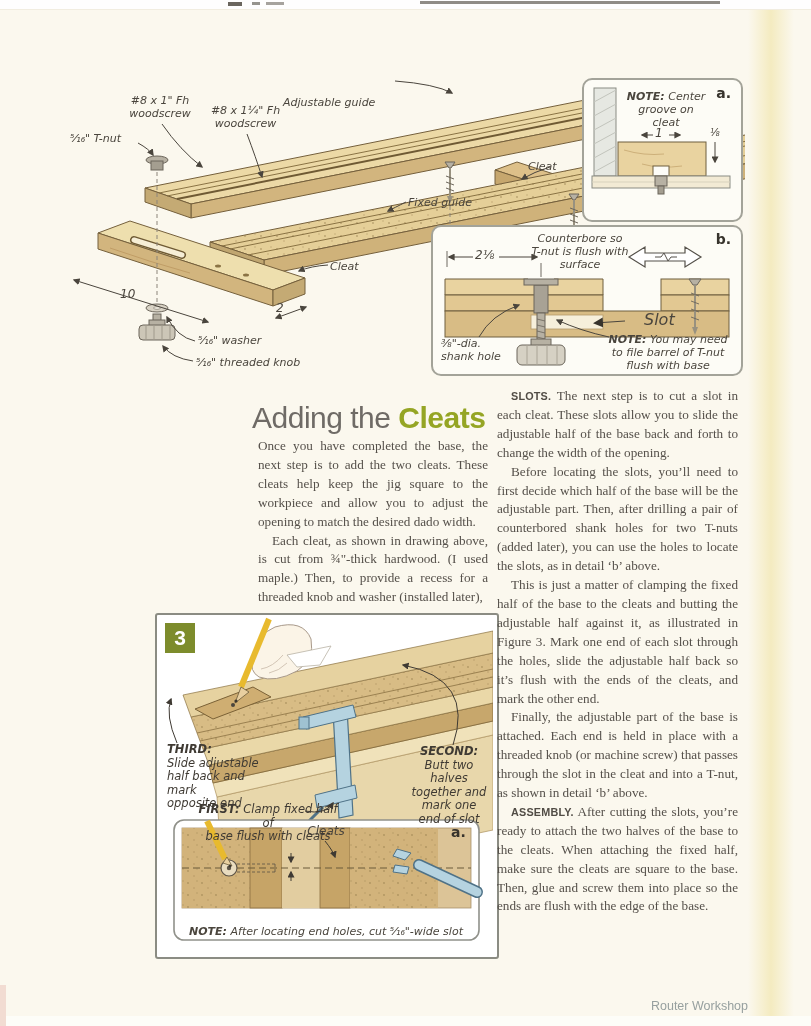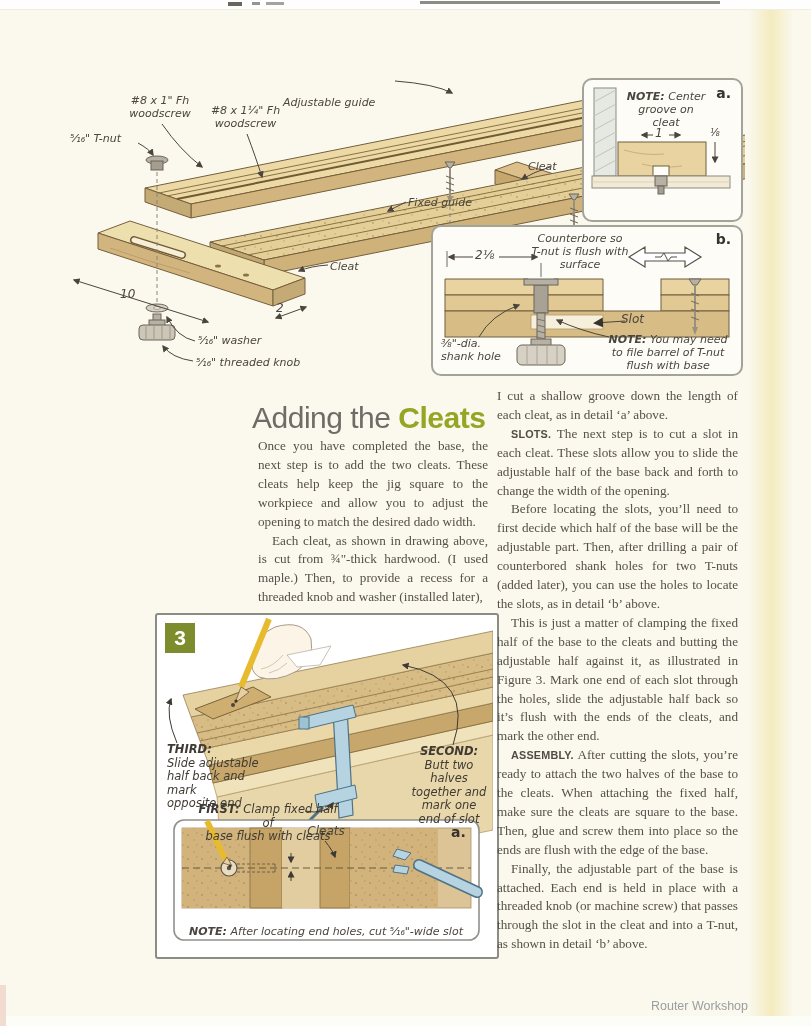--- a/index.html
+++ b/index.html
@@ -249,42 +249,41 @@
         <path d="M192,94 L162,96" marker-end="url(#arB)"></path>
         <path d="M46,110 Q58,88 86,78" marker-end="url(#ar3)"></path>
         <path d="M176,110 Q148,104 124,93" marker-end="url(#ar3)"></path>
       </g>
     </svg>
     <div class="tag" style="right:10px;top:5px;">b.</div>
     <div class="lbl c" style="left:92px;top:5px;width:110px;">Counterbore so
 T-nut is flush with
 surface</div>
     <div class="dim" style="left:42px;top:22px;">2⅛</div>
-    <div class="lbl" style="left:188px;top:86px;font-size:12px;">Slot</div>
+    <div class="lbl" style="left:211px;top:86px;font-size:16px;">Slot</div>
     <div class="lbl" style="left:8px;top:110px;">⅜"-dia.
 shank hole</div>
     <div class="lbl c" style="left:166px;top:106px;width:138px;"><span class="nlead">NOTE:</span> <span>You may need
 to file barrel of T-nut
 flush with base</span></div>
   </div>
 
   <h1 class="heading"><span>Adding the </span><span class="accent">Cleats</span></h1>
 
   <div class="col" style="left:258px;top:437px;width:230px;">
     <p>Once you have completed the base, the next step is to add the two cleats. These cleats help keep the jig square to the workpiece and allow you to adjust the opening to match the desired dado width.</p>
     <p class="ind">Each cleat, as shown in drawing above, is cut from ¾"-thick hardwood. (I used maple.) Then, to provide a recess for a threaded knob and washer (installed later),</p>
   </div>
 
   <div class="col" style="left:497px;top:387px;width:241px;">
-    <p>I cut a shallow groove down the length of each cleat, as in detail ‘a’ above.</p>
     <p class="ind"><span class="lead">SLOTS.</span> <span>The next step is to cut a slot in each cleat. These slots allow you to slide the adjustable half of the base back and forth to change the width of the opening.</span></p>
     <p class="ind">Before locating the slots, you’ll need to first decide which half of the base will be the adjustable part. Then, after drilling a pair of counterbored shank holes for two T-nuts (added later), you can use the holes to locate the slots, as in detail ‘b’ above.</p>
     <p class="ind">This is just a matter of clamping the fixed half of the base to the cleats and butting the adjustable half against it, as illustrated in Figure 3. Mark one end of each slot through the holes, slide the adjustable half back so it’s flush with the ends of the cleats, and mark the other end.</p>
+    <p class="ind">Finally, the adjustable part of the base is attached. Each end is held in place with a threaded knob (or machine screw) that passes through the slot in the cleat and into a T-nut, as shown in detail ‘b’ above.</p>
     <p class="ind"><span class="lead">ASSEMBLY.</span> <span>After cutting the slots, you’re ready to attach the two halves of the base to the cleats. When attaching the fixed half, make sure the cleats are square to the base. Then, glue and screw them into place so the ends are flush with the edge of the base.</span></p>
-    <p class="ind">Finally, the adjustable part of the base is attached. Each end is held in place with a threaded knob (or machine screw) that passes through the slot in the cleat and into a T-nut, as shown in detail ‘b’ above.</p>
   </div>
 
   <div id="figure3">
     <div class="fig-badge">3</div>
     <svg width="336" height="338" viewBox="0 0 336 338">
       <defs>
         <marker id="ar4" viewBox="0 0 10 10" refX="8" refY="5" markerWidth="7" markerHeight="7" orient="auto-start-reverse">
           <path d="M0 0L10 5L0 10z" fill="#3f3a33"></path>
         </marker>
         <pattern id="spk" width="14" height="12" patternUnits="userSpaceOnUse">

